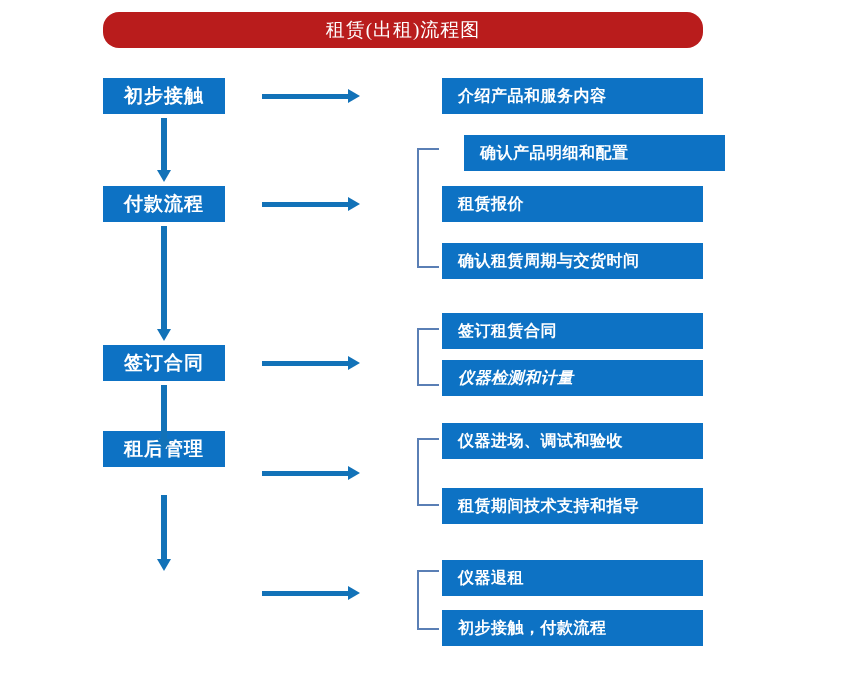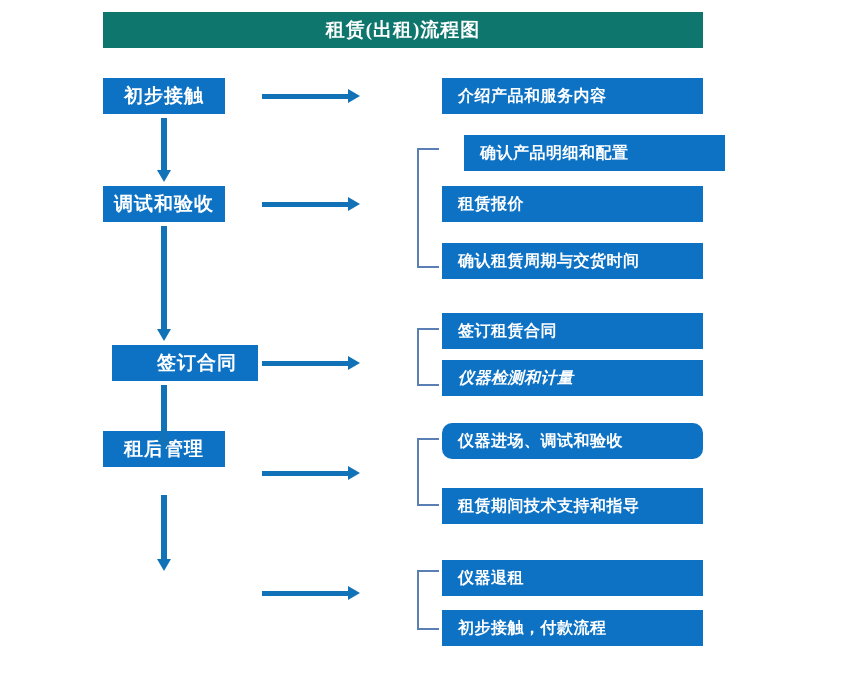--- a/index.html
+++ b/index.html
@@ -16,28 +16,29 @@
     height: 688px;
     background: #ffffff;
     overflow: hidden;
   }
   .title-bar {
     position: absolute;
     left: 103px;
     top: 12px;
     width: 600px;
     height: 36px;
-    background: #0f766e;
+    background: #b91c1c;
     color: #ffffff;
     display: flex;
     align-items: center;
     justify-content: center;
     font-size: 19px;
-    font-weight: bold;
+    font-weight: normal;
     letter-spacing: 1px;
+    border-radius: 16px;
   }
   .stage-box {
     position: absolute;
     width: 122px;
     height: 36px;
     background: #0d72c4;
     color: #ffffff;
     display: flex;
     align-items: center;
     justify-content: center;
@@ -118,23 +119,23 @@
 </style>
 </head>
 <body>
 
 <div id="canvas">
 
   <div class="title-bar">租赁(出租)流程图</div>
 
   <div class="stage-box" style="left:103px; top:78px;">初步接触</div>
 
-  <div class="stage-box" style="left:103px; top:186px;">调试和验收</div>
+  <div class="stage-box" style="left:103px; top:186px;">付款流程</div>
 
-  <div class="stage-box" style="left:112px; top:345px;padding-left:24px;">签订合同</div>
+  <div class="stage-box" style="left:103px; top:345px;">签订合同</div>
 
   <div class="stage-box" style="left:103px; top:431px;">租后管理</div>
 
 
   <div class="v-arrow" style="left:157px; top:118px; height:64px;">
     <div class="shaft" style="height:52px;"></div>
     <div class="head"></div>
   </div>
 
   <div class="v-arrow" style="left:157px; top:226px; height:115px;">
@@ -180,19 +181,19 @@
 
   <div class="detail-box" style="top:78px;">介绍产品和服务内容</div>
 
   <div class="detail-box" style="top:135px;margin-left:22px;">确认产品明细和配置</div>
   <div class="detail-box" style="top:243px;">确认租赁周期与交货时间</div>
   <div class="detail-box" style="top:186px;">租赁报价</div>
 
   <div class="detail-box" style="top:313px;">签订租赁合同</div>
   <div class="detail-box" style="top:360px;font-style:italic;">仪器检测和计量</div>
 
-  <div class="detail-box" style="top:423px;border-radius:10px;">仪器进场、调试和验收</div>
+  <div class="detail-box" style="top:423px;">仪器进场、调试和验收</div>
   <div class="detail-box" style="top:560px;">仪器退租</div>
 
   <div class="detail-box" style="top:488px;">租赁期间技术支持和指导</div>
   <div class="detail-box" style="top:610px;">初步接触，付款流程</div>
 
 </div>
 
 </body></html>

